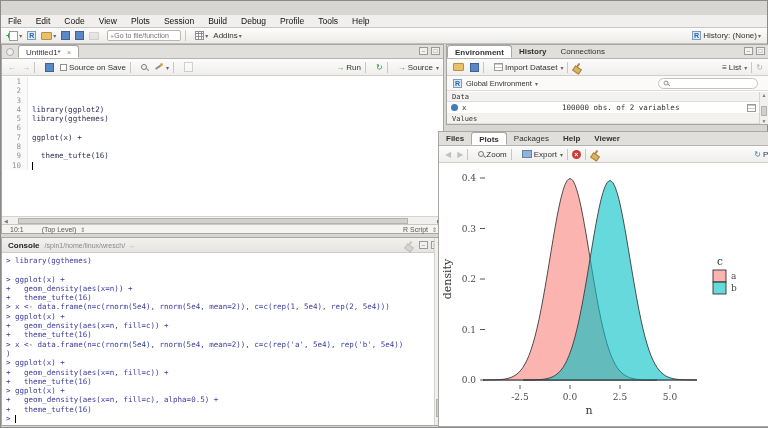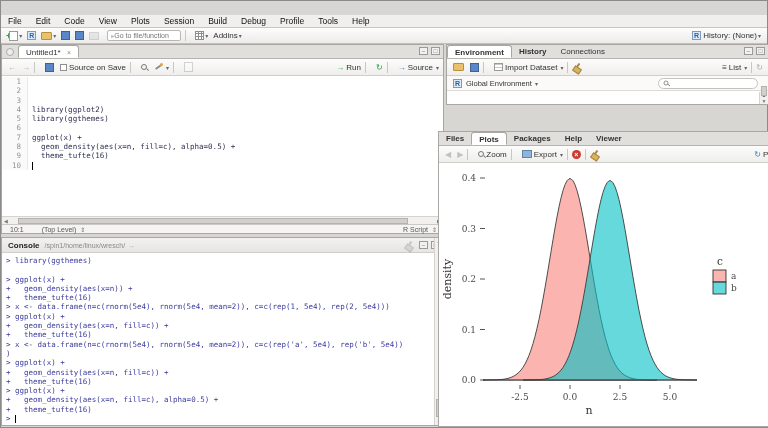--- a/index.html
+++ b/index.html
@@ -113,21 +113,21 @@
     font-family:"DejaVu Sans Mono",monospace; font-size:7.5px; overflow:hidden; padding:2px 0 0 4px; }
   .con-line { height:9.3px; line-height:9.3px; white-space:pre; color:#3a3aa0; }
   .vscroll { position:absolute; right:0; top:0; bottom:0; width:9px; background:#f1f0ee;
     border-left:1px solid #d5d3d0; }
   .vthumb { position:absolute; left:1px; right:1px; height:18px; background:#d2d0cc;
     border:1px solid #b4b2ae; }
   .va-top { position:absolute; top:0; left:0; right:0; text-align:center; font-size:5px; color:#777; }
   .va-bot { position:absolute; bottom:0; left:0; right:0; text-align:center; font-size:5px; color:#777; }
 
   
-  #env-pane { left:445px; top:43px; width:323px; height:61px; }
+  #env-pane { left:445px; top:43px; width:323px; height:81px; }
   .env-row2 { height:15px; border-bottom:1px solid #dddbd8; display:flex; align-items:center;
     font-size:7.5px; color:#333; background:#fbfaf9; }
   .searchbox { margin-left:auto; margin-right:10px; width:100px; height:11px; background:#fff;
     border:1px solid #c4c2be; border-radius:6px; display:flex; align-items:center; padding-left:4px; }
   .env-body { position:absolute; top:47px; left:0; right:9px; bottom:0; overflow:hidden; }
   .esec { height:10px; line-height:10px; background:#f3f2f0; border-bottom:1px solid #e0dedb;
     font-size:7px; color:#333; padding-left:5px; font-family:"DejaVu Sans Mono",monospace; }
   .erow { height:12px; display:flex; align-items:center; font-family:"DejaVu Sans Mono",monospace;
     font-size:7.5px; color:#333; border-bottom:1px solid #f0efed; }
   .bluedot { width:7px; height:7px; border-radius:50%; background:#3e7bbf; margin:0 4px 0 4px; flex:none; }
@@ -264,21 +264,21 @@
         </span>
     </div>
     <div class="code-area" id="code-area">
         <div class="code-line"><span class="ln">1</span><span class="ct"></span></div>
         <div class="code-line"><span class="ln">2</span></div>
         <div class="code-line"><span class="ln">3</span><span class="ct"></span></div>
         <div class="code-line"><span class="ln">4</span><span class="ct">library(ggplot2)</span></div>
         <div class="code-line"><span class="ln">5</span><span class="ct">library(ggthemes)</span></div>
         <div class="code-line"><span class="ln">6</span><span class="ct"></span></div>
         <div class="code-line"><span class="ln">7</span><span class="ct">ggplot(x) +</span></div>
-        <div class="code-line"><span class="ln">8</span><span class="ct">  geom_density(aes(x=n, fill=c), alpha=0.5) +</span></div>
+        <div class="code-line"><span class="ln">8</span></div>
         <div class="code-line"><span class="ln">9</span><span class="ct">  theme_tufte(16)</span></div>
         <div class="code-line"><span class="ln">10</span><span class="ct"><span class="caret"></span></span></div>
       </div>
     <div class="hscroll">
       <span class="sarr">◀</span>
       <span class="hthumb"></span>
       <span class="spacer"></span>
       <span class="sarr">▶</span>
     </div>
     <div class="src-status">
@@ -367,32 +367,43 @@
     </div>
     <div class="env-row2">
       <span class="proj-ico" style="margin-left:6px">R</span>
       <span style="margin-left:4px">
         <span>Global Environment</span>
         <span class="caret-d">▾</span></span>
       <span class="searchbox">
         <span class="lens" style="transform:scale(.8)"></span>
       </span>
     </div>
+    <div class="env-body">
+      <div class="esec">Data</div>
+      <div class="erow">
+        <span class="bluedot"></span>
+        <span class="ename">x</span>
+        <span class="eval">100000 obs. of 2 variables</span>
+        <span class="tbl-ico"></span>
+      </div>
+      <div class="esec">Values</div>
+      <div class="edash">-----</div>
+    </div>
     <div class="vscroll" style="top:47px">
       <div class="va-top">▲</div>
       <div class="vthumb" style="bottom:8px;height:10px"></div>
       <div class="va-bot">▼</div>
     </div>
   </div>
 
   <div class="pane" id="plots-pane">
     <div class="tabstrip" id="plots-tabs">
         <div class="tab" style="font-weight: bold;">Files</div>
         <div class="tab active" style="font-weight: bold;">Plots</div>
-        <div class="tab" style="font-weight: bold;">Packages</div>
+        <div class="tab" style="font-weight: normal;">Packages</div>
         <div class="tab" style="font-weight: bold;">Help</div>
         <div class="tab" style="font-weight: bold;">Viewer</div>
       <div class="pane-minmax">
         <div class="mm">–</div>
         <div class="mm">□</div>
       </div>
     </div>
     <div class="ptoolbar">
       <span class="tbtn gray">
         <span class="arrow blue">◀</span>

